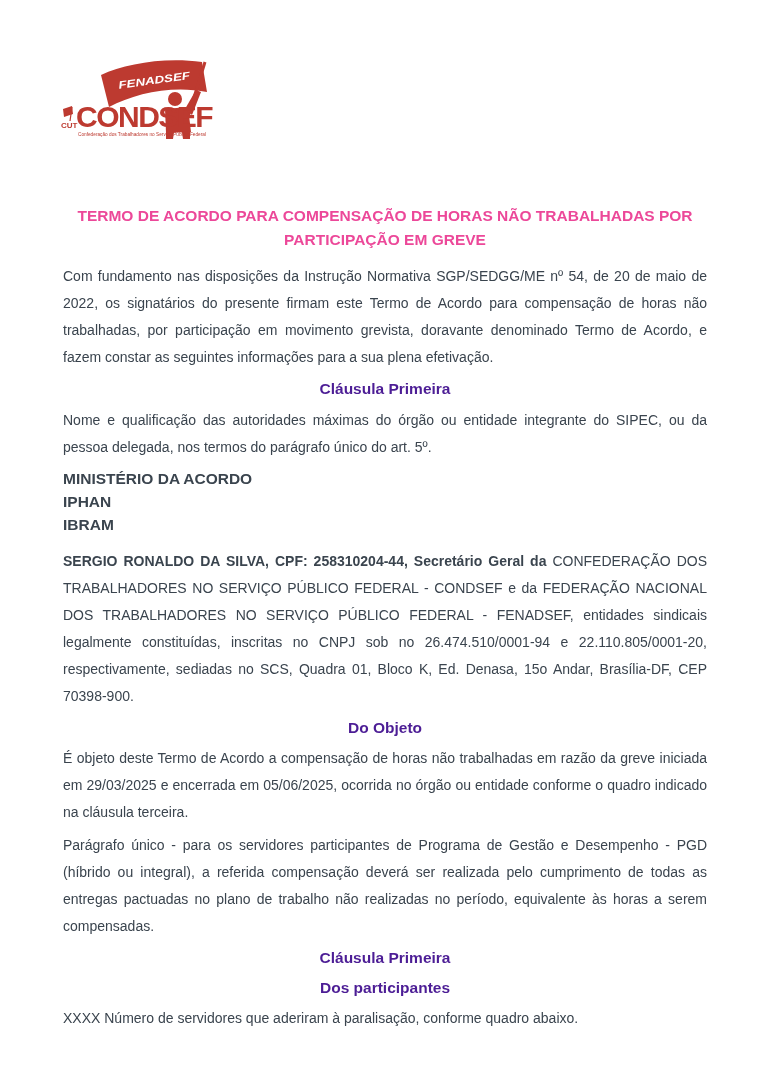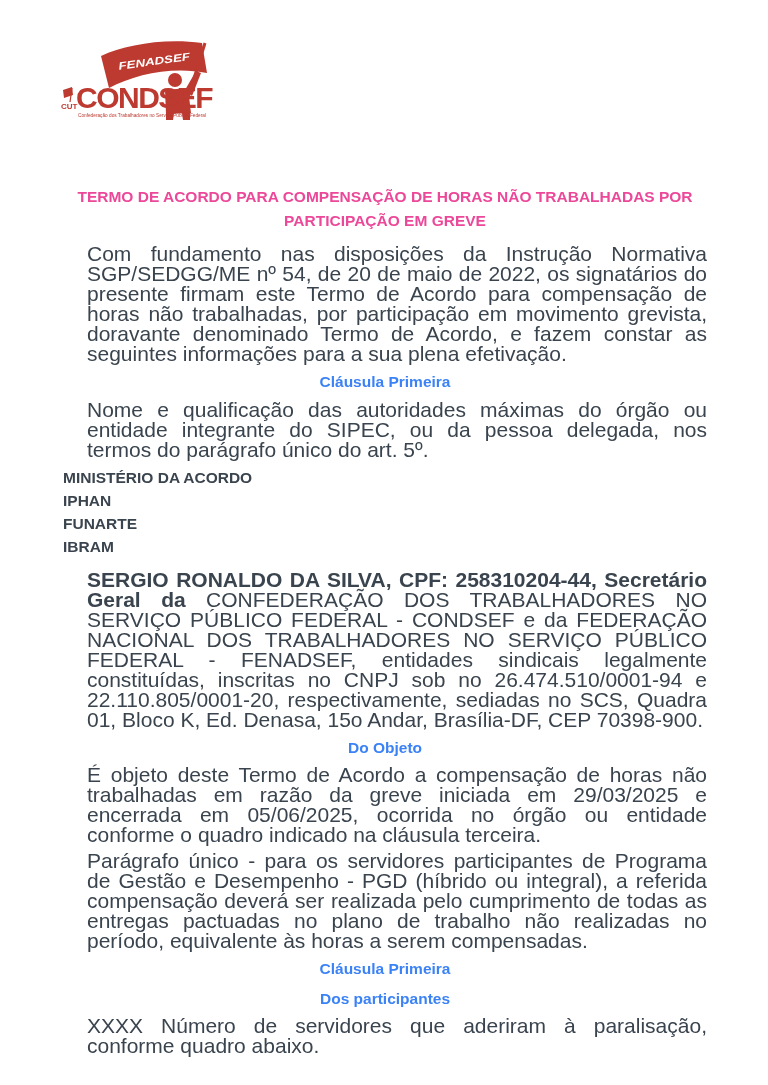--- a/index.html
+++ b/index.html
@@ -4,49 +4,48 @@
 <style>
   * { margin: 0; padding: 0; box-sizing: border-box; }
   html, body {
     width: 768px; height: 1085px;
     background: #ffffff;
     overflow: hidden;
     font-family: "Liberation Sans", "DejaVu Sans", sans-serif;
   }
   .page {
     width: 768px; height: 1085px;
-    padding: 16px 61px 0 63px;
+    padding: 35px 61px 0 63px;
     color: #3a444e;
   }
   .logo-wrap {
     width: 178px; height: 105px;
     margin-left: -2px;
   }
   .doc-title {
     margin-top: 64px;
     text-align: center;
     font-weight: bold;
     font-size: 15.5px;
     line-height: 23.5px;
     color: #ec4899;
   }
   .p {
-    font-size: 21px;
-    line-height: 20px;
+    font-size: 14px;
+    line-height: 27px;
     text-align: justify;
     margin-top: 6px;
     margin-bottom: 6px;
-    margin-left: 24px;
   }
   .h {
     font-size: 15.5px;
     line-height: 23.5px;
     font-weight: bold;
     text-align: center;
-    color: #3b82f6;
+    color: #4c1d95;
     margin-top: 6px;
     margin-bottom: 6px;
   }
   .entities {
     font-size: 15.5px;
     line-height: 23px;
     font-weight: bold;
     margin-top: 6px;
     margin-bottom: 12px;
   }
@@ -92,21 +91,20 @@
   <div class="doc-title title-gap">TERMO DE ACORDO PARA COMPENSAÇÃO DE HORAS NÃO TRABALHADAS POR PARTICIPAÇÃO EM GREVE</div>
 
   <p class="p">Com fundamento nas disposições da Instrução Normativa SGP/SEDGG/ME nº 54, de 20 de maio de 2022, os signatários do presente firmam este Termo de Acordo para compensação de horas não trabalhadas, por participação em movimento grevista, doravante denominado Termo de Acordo, e fazem constar as seguintes informações para a sua plena efetivação.</p>
 
   <div class="h">Cláusula Primeira</div>
   <p class="p">Nome e qualificação das autoridades máximas do órgão ou entidade integrante do SIPEC, ou da pessoa delegada, nos termos do parágrafo único do art. 5º.</p>
 
   <div class="entities">
     <div>MINISTÉRIO DA ACORDO</div>
     <div>IPHAN</div>
-    <div>FUNARTE</div>
     <div>IBRAM</div>
   </div>
 
   <p class="p sig"><span class="bold-run">SERGIO RONALDO DA SILVA, CPF: 258310204-44, Secretário Geral da</span><span> CONFEDERAÇÃO DOS TRABALHADORES NO SERVIÇO PÚBLICO FEDERAL - CONDSEF e da FEDERAÇÃO NACIONAL DOS TRABALHADORES NO SERVIÇO PÚBLICO FEDERAL - FENADSEF, entidades sindicais legalmente constituídas, inscritas no CNPJ sob no 26.474.510/0001-94 e 22.110.805/0001-20, respectivamente, sediadas no SCS, Quadra 01, Bloco K, Ed. Denasa, 15o Andar, Brasília-DF, CEP 70398-900.</span></p>
 
   <div class="h">Do Objeto</div>
   <p class="p">É objeto deste Termo de Acordo a compensação de horas não trabalhadas em razão da greve iniciada em 29/03/2025 e encerrada em 05/06/2025, ocorrida no órgão ou entidade conforme o quadro indicado na cláusula terceira.</p>
   <p class="p">Parágrafo único - para os servidores participantes de Programa de Gestão e Desempenho - PGD (híbrido ou integral), a referida compensação deverá ser realizada pelo cumprimento de todas as entregas pactuadas no plano de trabalho não realizadas no período, equivalente às horas a serem compensadas.</p>
 
   <div class="h">Cláusula Primeira</div>

